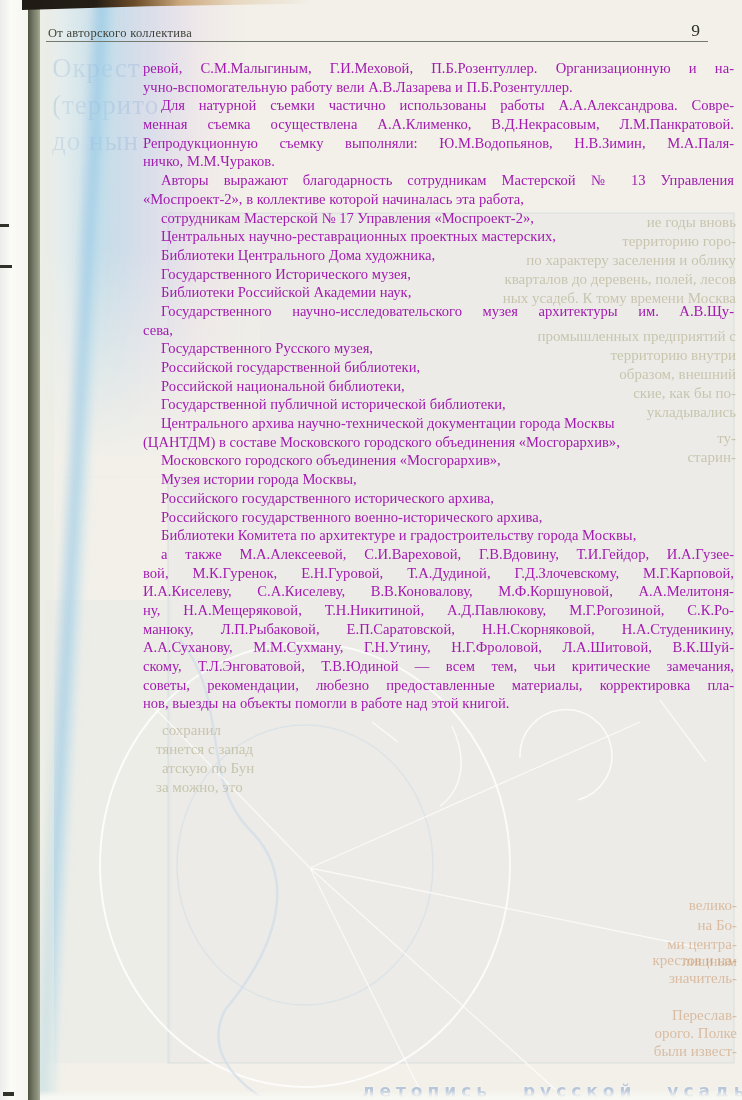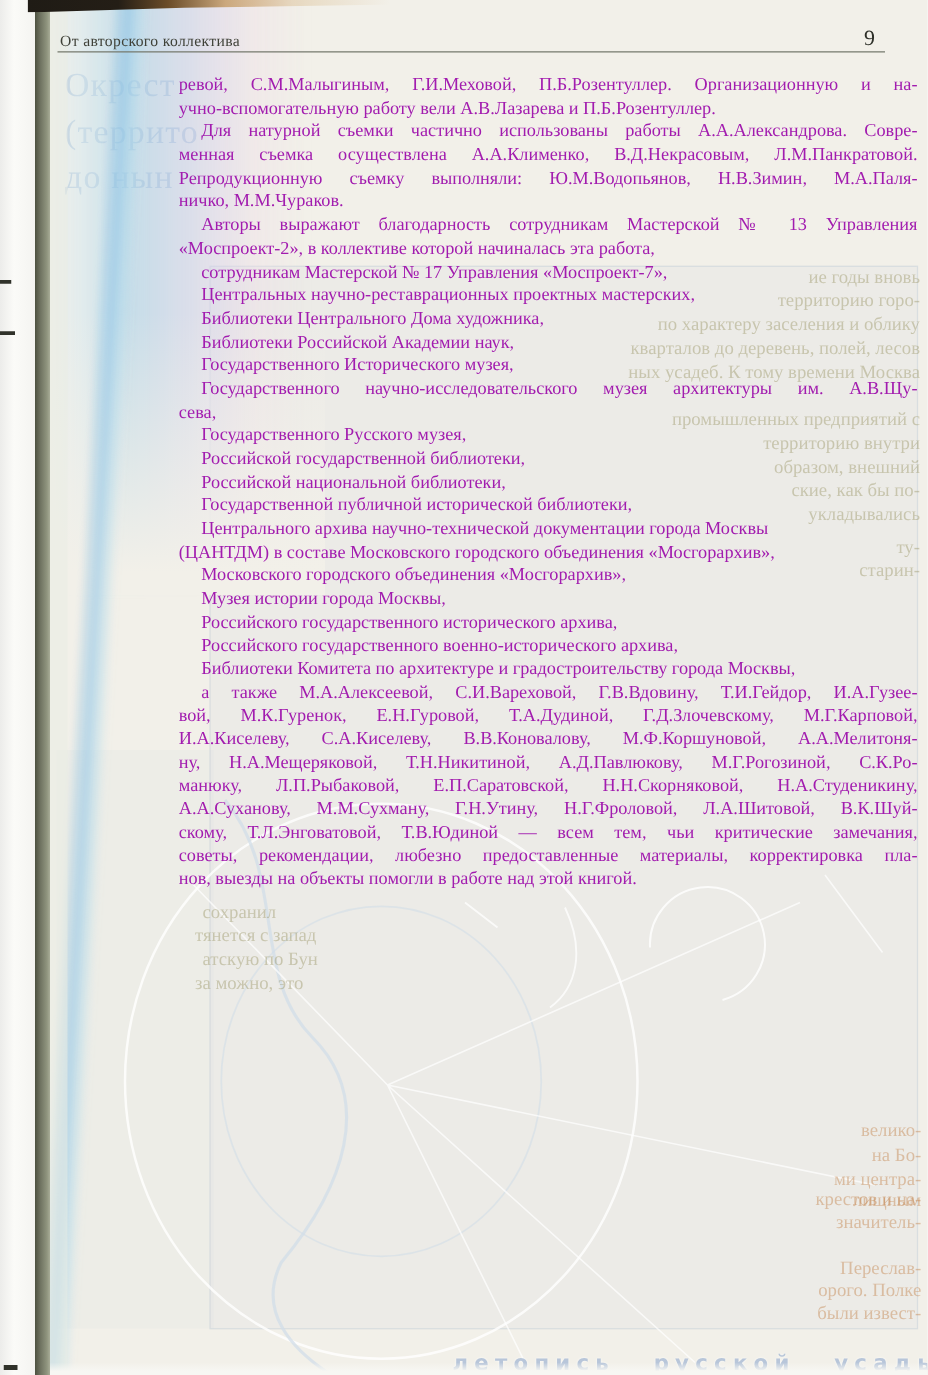--- a/index.html
+++ b/index.html
@@ -128,25 +128,25 @@
 
   <div id="body-text">
       <div class="line j">ревой, С.М.Малыгиным, Г.И.Меховой, П.Б.Розентуллер. Организационную и на-</div>
       <div class="line">учно-вспомогательную работу вели А.В.Лазарева и П.Б.Розентуллер.</div>
       <div class="line ind j">Для натурной съемки частично использованы работы А.А.Александрова. Совре-</div>
       <div class="line j">менная съемка осуществлена А.А.Клименко, В.Д.Некрасовым, Л.М.Панкратовой.</div>
       <div class="line j">Репродукционную съемку выполняли: Ю.М.Водопьянов, Н.В.Зимин, М.А.Паля-</div>
       <div class="line">ничко, М.М.Чураков.</div>
       <div class="line ind j">Авторы выражают благодарность сотрудникам Мастерской № 13 Управления</div>
       <div class="line">«Моспроект-2», в коллективе которой начиналась эта работа,</div>
-      <div class="line ind">сотрудникам Мастерской № 17 Управления «Моспроект-7»,</div>
+      <div class="line ind">сотрудникам Мастерской № 17 Управления «Моспроект-2»,</div>
       <div class="line ind">Центральных научно-реставрационных проектных мастерских,</div>
       <div class="line ind">Библиотеки Центрального Дома художника,</div>
+      <div class="line ind">Государственного Исторического музея,</div>
       <div class="line ind">Библиотеки Российской Академии наук,</div>
-      <div class="line ind">Государственного Исторического музея,</div>
       <div class="line ind j">Государственного научно-исследовательского музея архитектуры им. А.В.Щу-</div>
       <div class="line">сева,</div>
       <div class="line ind">Государственного Русского музея,</div>
       <div class="line ind">Российской государственной библиотеки,</div>
       <div class="line ind">Российской национальной библиотеки,</div>
       <div class="line ind">Государственной публичной исторической библиотеки,</div>
       <div class="line ind">Центрального архива научно-технической документации города Москвы</div>
       <div class="line">(ЦАНТДМ) в составе Московского городского объединения «Мосгорархив»,</div>
       <div class="line ind">Московского городского объединения «Мосгорархив»,</div>
       <div class="line ind">Музея истории города Москвы,</div>

